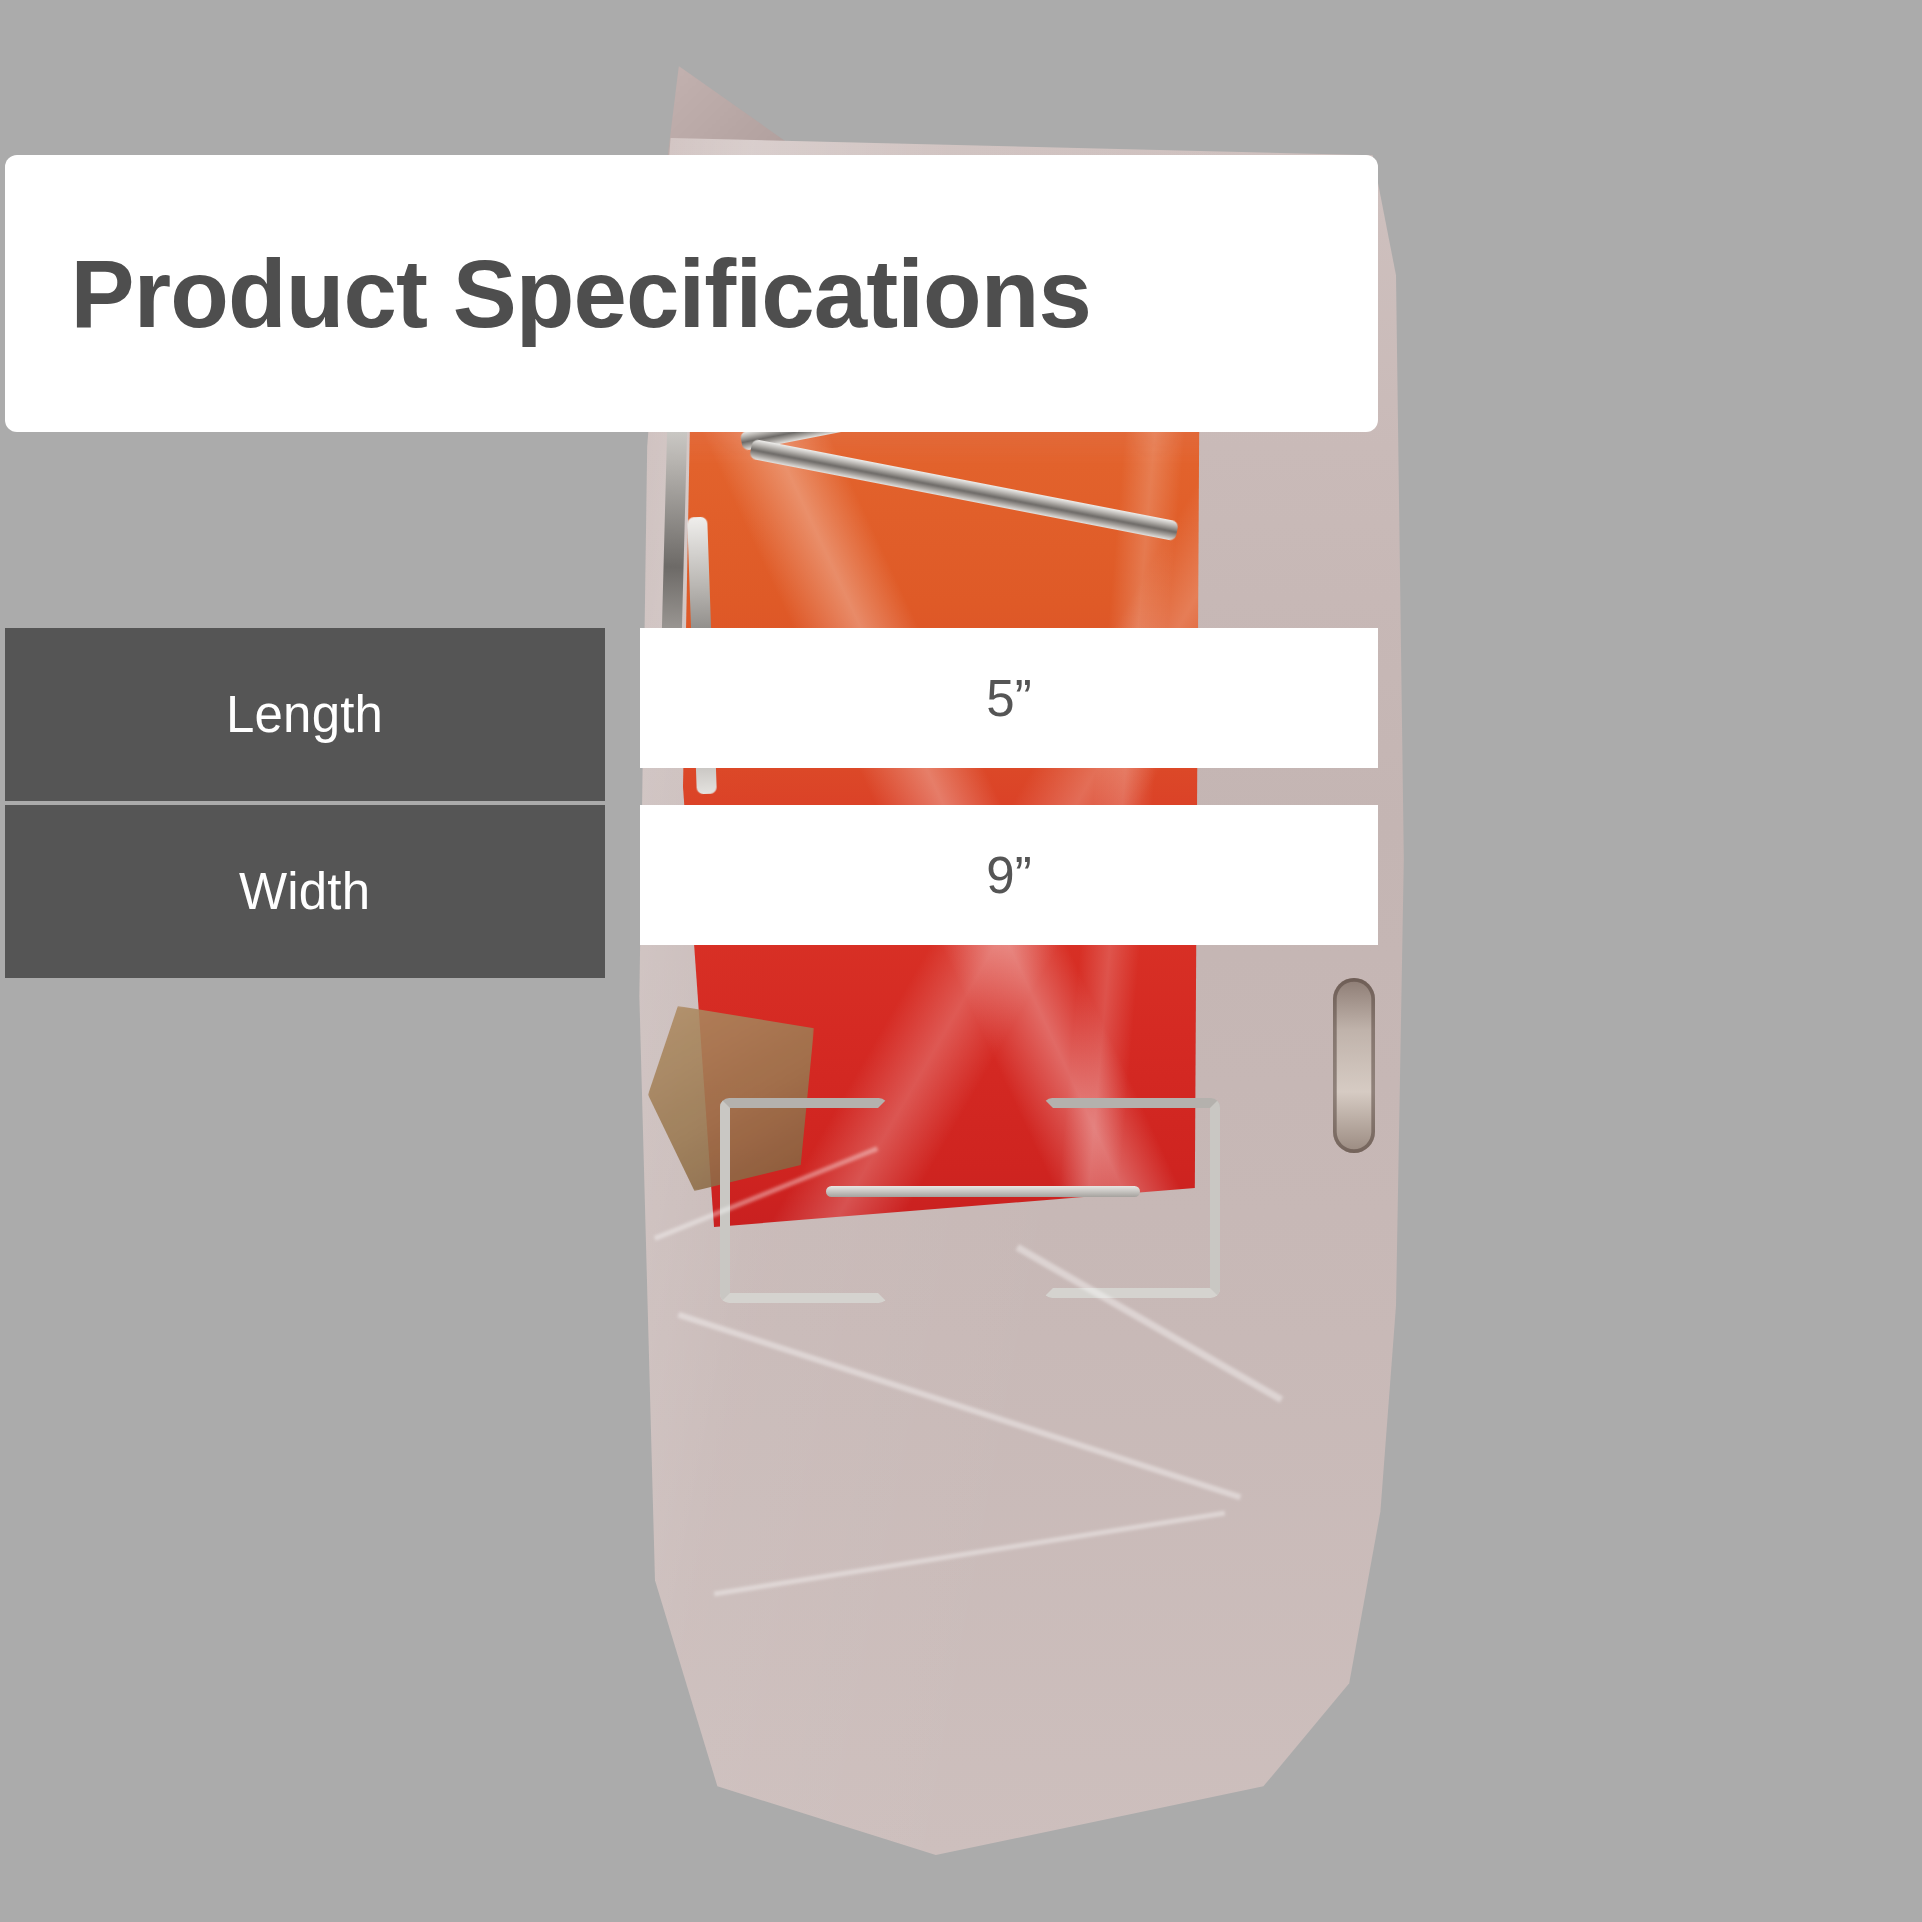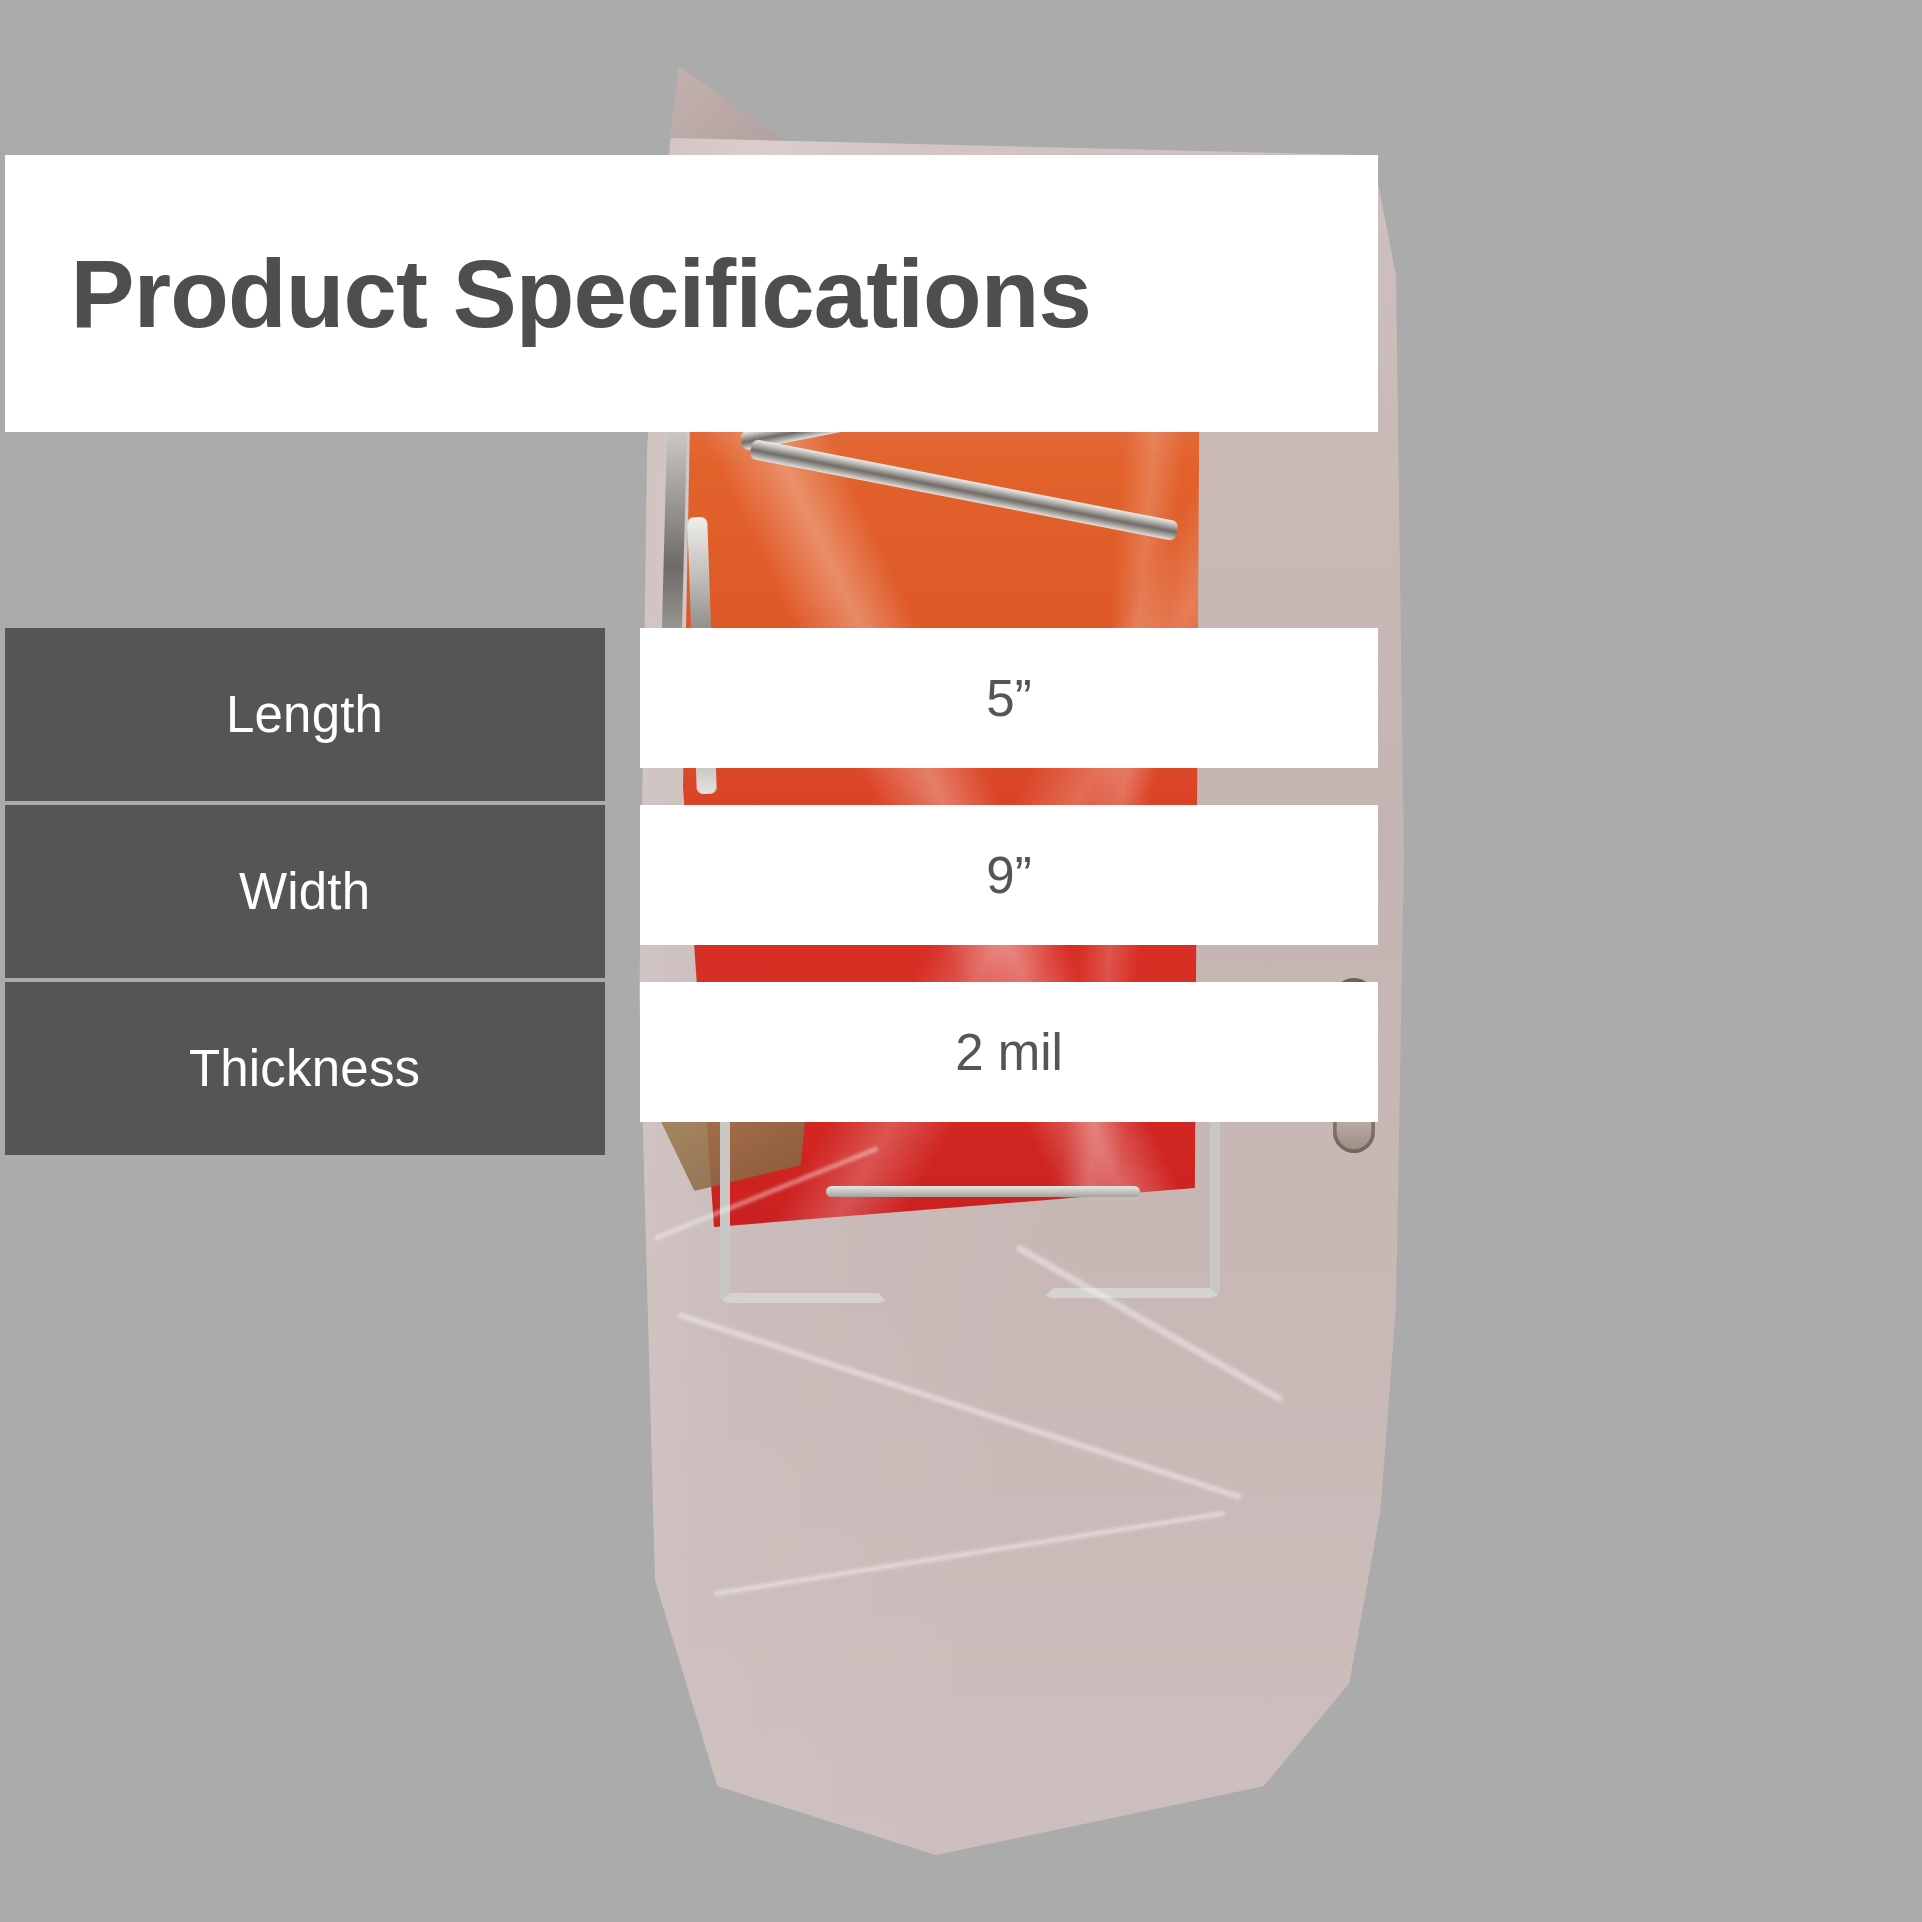--- a/index.html
+++ b/index.html
@@ -174,20 +174,21 @@
   
   #title-band {
     position: absolute;
     left: 4.6px;
     top: 155px;
     width: 1373px;
     height: 277px;
     background: #ffffff;
     display: flex;
     align-items: center;
+    border-radius: 12px;
   }
   #page-title {
     margin-left: 66px;
     font-size: 96px;
     font-weight: 700;
     color: #4e4e4e;
     letter-spacing: -0.9px;
     line-height: 1;
     white-space: nowrap;
   }
@@ -272,22 +273,18 @@
     <div class="spec-row">
       <div class="spec-label">Length</div>
       <div class="spec-value">5”</div>
     </div>
 
     <div class="spec-row">
       <div class="spec-label">Width</div>
       <div class="spec-value">9”</div>
     </div>
 
-    <div class="spec-row">
-      <div class="spec-label">Thickness</div>
-      <div class="spec-value">2 mil</div>
-    </div>
 
 
   </div>
 
 </div>
 
 
 </body></html>

